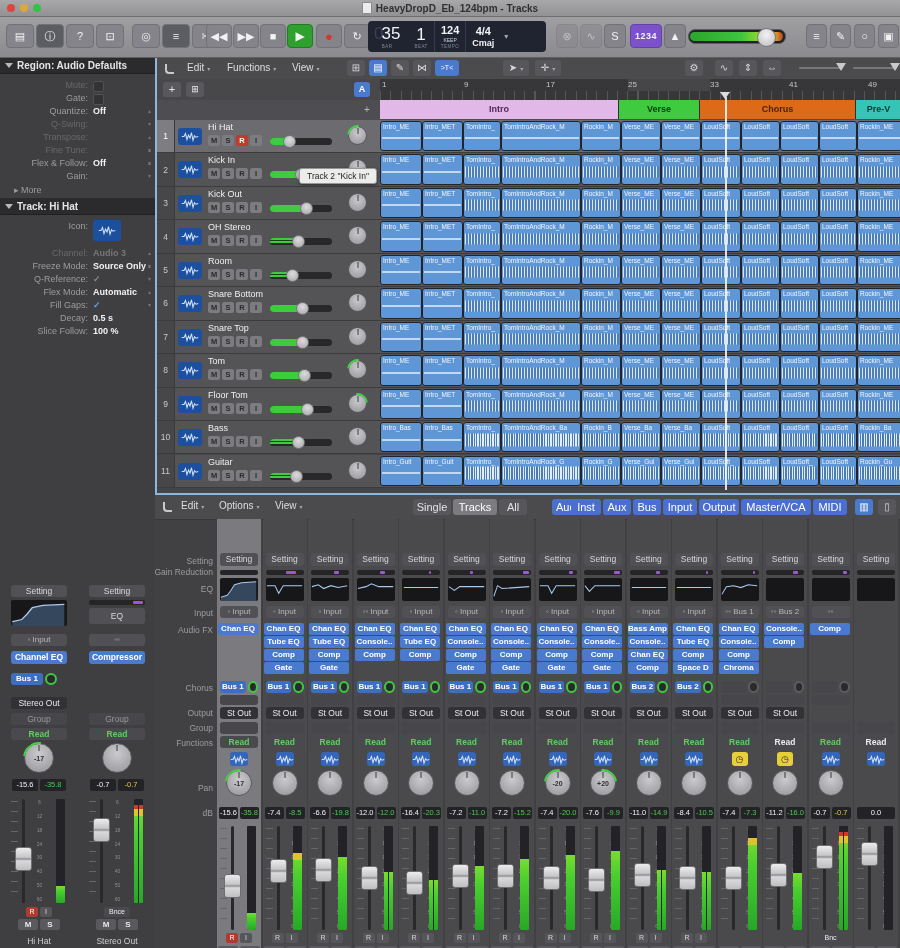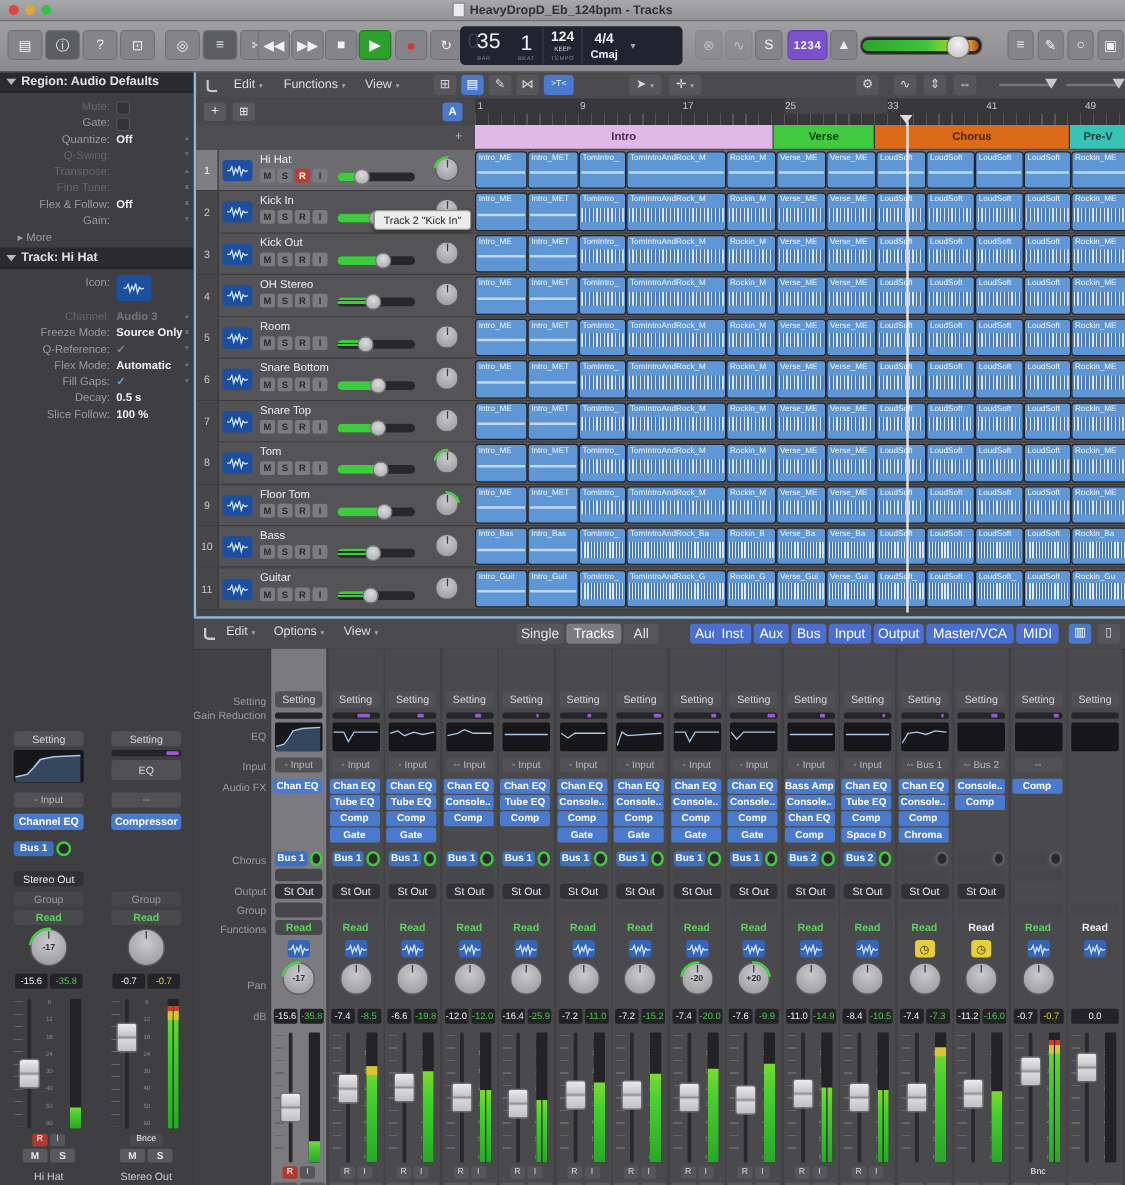--- a/index.html
+++ b/index.html
@@ -1680,21 +1680,21 @@
         <div style="position:absolute;top:233px;left:13px;width:18px;height:14px;background:#3465b8;border-radius:3px;display:flex;align-items:center;justify-content:center">
           <svg width="18" height="11" viewBox="0 0 24 14">
             <polyline points="1,7 4,7 6,3 8,11 10,5 12,9 14,2 16,12 18,6 20,8 23,7" fill="none" stroke="#cfe2f8" stroke-width="1.4"></polyline>
           </svg>
         </div>
         <div class="pk" style="left:9px;top:251px;width:26px;height:26px">
           <div class="pv"></div>
         </div>
         <div class="dbrow" style="top:288px">
           <span class="dbbox" style="width:20px">-16.4</span>
-          <span class="dbbox g" style="width:20px">-25.9</span>
+          <span class="dbbox g" style="width:20px">-20.3</span>
         </div>
         <div class="fadarea" style="top:305px">
           <div class="fticks"></div>
     <div class="ftrack"></div>
     <div class="fcap" style="top:47.040000000000006px"></div>
     <div class="fscale">
             <span>6</span>
             <span>12</span>
             <span>18</span>
             <span>24</span>

